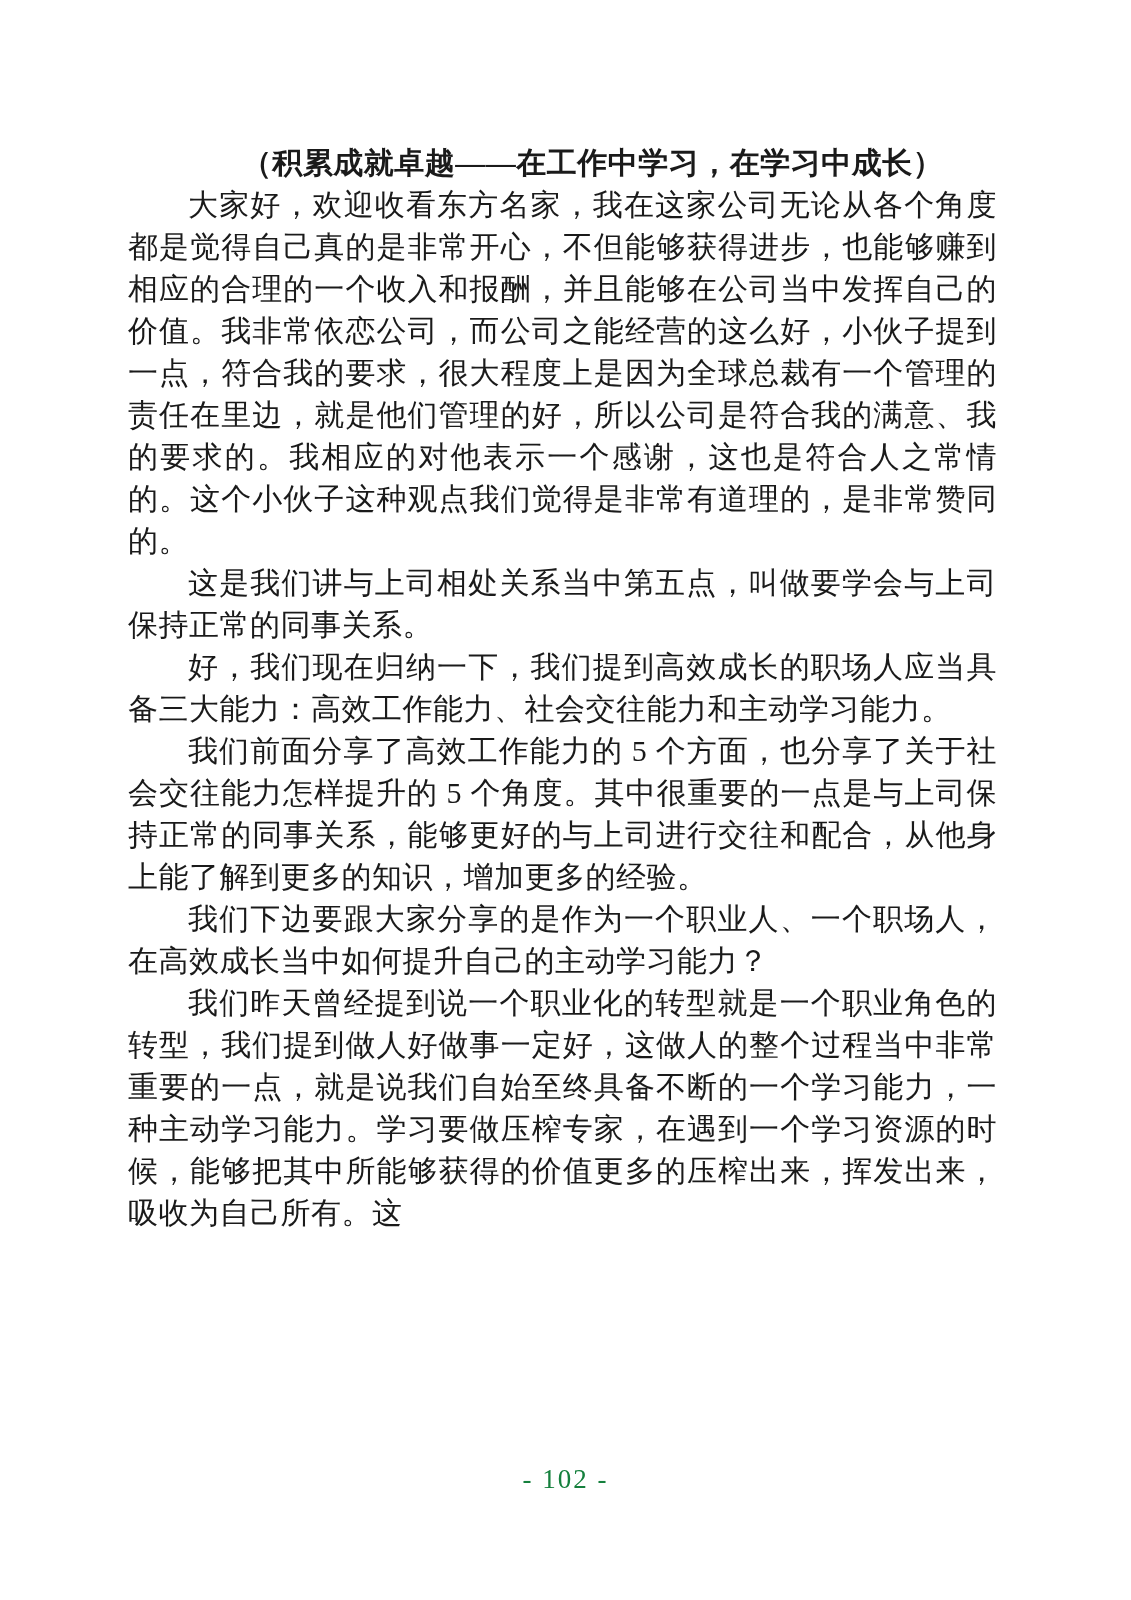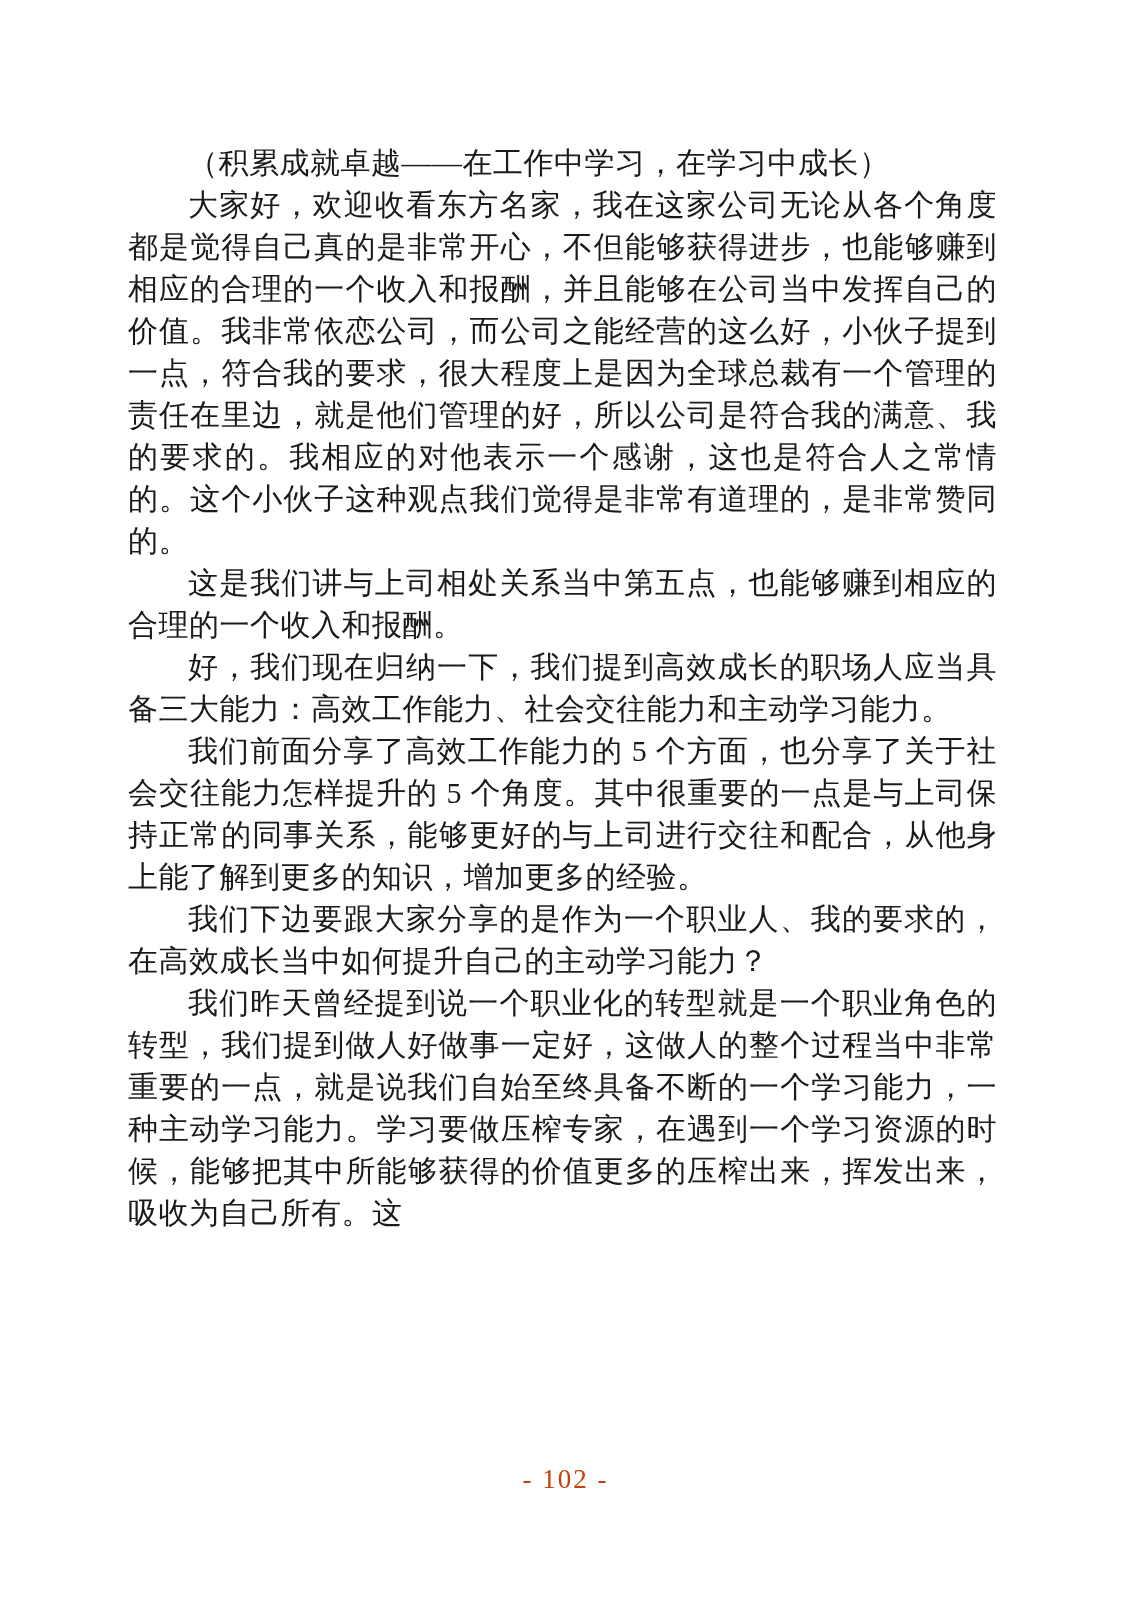--- a/index.html
+++ b/index.html
@@ -25,41 +25,41 @@
     margin: 0;
     font-size: 30px;
     line-height: 42px;
     text-indent: 2em;
     text-align: justify;
     letter-spacing: 0.5px;
     word-break: break-all;
   }
   .page p.doc-title,
   .page p.doc-heading {
-    font-weight: normal;
-    text-align: left;
+    font-weight: bold;
+    text-align: center;
   }
   .page-number {
     position: absolute;
     top: 1462px;
     left: 0;
     width: 1131px;
     text-align: center;
     font-size: 27px;
     line-height: 34px;
-    color: #c2410c;
+    color: #15803d;
     letter-spacing: 2px;
   }
 </style>
 </head>
 <body>
 
 <div class="page">
   <p class="doc-title">（积累成就卓越——在工作中学习，在学习中成长）</p>
   <p>大家好，欢迎收看东方名家，我在这家公司无论从各个角度都是觉得自己真的是非常开心，不但能够获得进步，也能够赚到相应的合理的一个收入和报酬，并且能够在公司当中发挥自己的价值。我非常依恋公司，而公司之能经营的这么好，小伙子提到一点，符合我的要求，很大程度上是因为全球总裁有一个管理的责任在里边，就是他们管理的好，所以公司是符合我的满意、我的要求的。我相应的对他表示一个感谢，这也是符合人之常情的。这个小伙子这种观点我们觉得是非常有道理的，是非常赞同的。</p>
-  <p>这是我们讲与上司相处关系当中第五点，也能够赚到相应的合理的一个收入和报酬。</p>
+  <p>这是我们讲与上司相处关系当中第五点，叫做要学会与上司保持正常的同事关系。</p>
   <p>好，我们现在归纳一下，我们提到高效成长的职场人应当具备三大能力：高效工作能力、社会交往能力和主动学习能力。</p>
   <p>我们前面分享了高效工作能力的 5 个方面，也分享了关于社会交往能力怎样提升的 5 个角度。其中很重要的一点是与上司保持正常的同事关系，能够更好的与上司进行交往和配合，从他身上能了解到更多的知识，增加更多的经验。</p>
-  <p>我们下边要跟大家分享的是作为一个职业人、我的要求的，在高效成长当中如何提升自己的主动学习能力？</p>
+  <p>我们下边要跟大家分享的是作为一个职业人、一个职场人，在高效成长当中如何提升自己的主动学习能力？</p>
   <p>我们昨天曾经提到说一个职业化的转型就是一个职业角色的转型，我们提到做人好做事一定好，这做人的整个过程当中非常重要的一点，就是说我们自始至终具备不断的一个学习能力，一种主动学习能力。学习要做压榨专家，在遇到一个学习资源的时候，能够把其中所能够获得的价值更多的压榨出来，挥发出来，吸收为自己所有。这</p>
 </div>
 
 <div class="page-number">- 102 -</div>
 
 </body></html>

